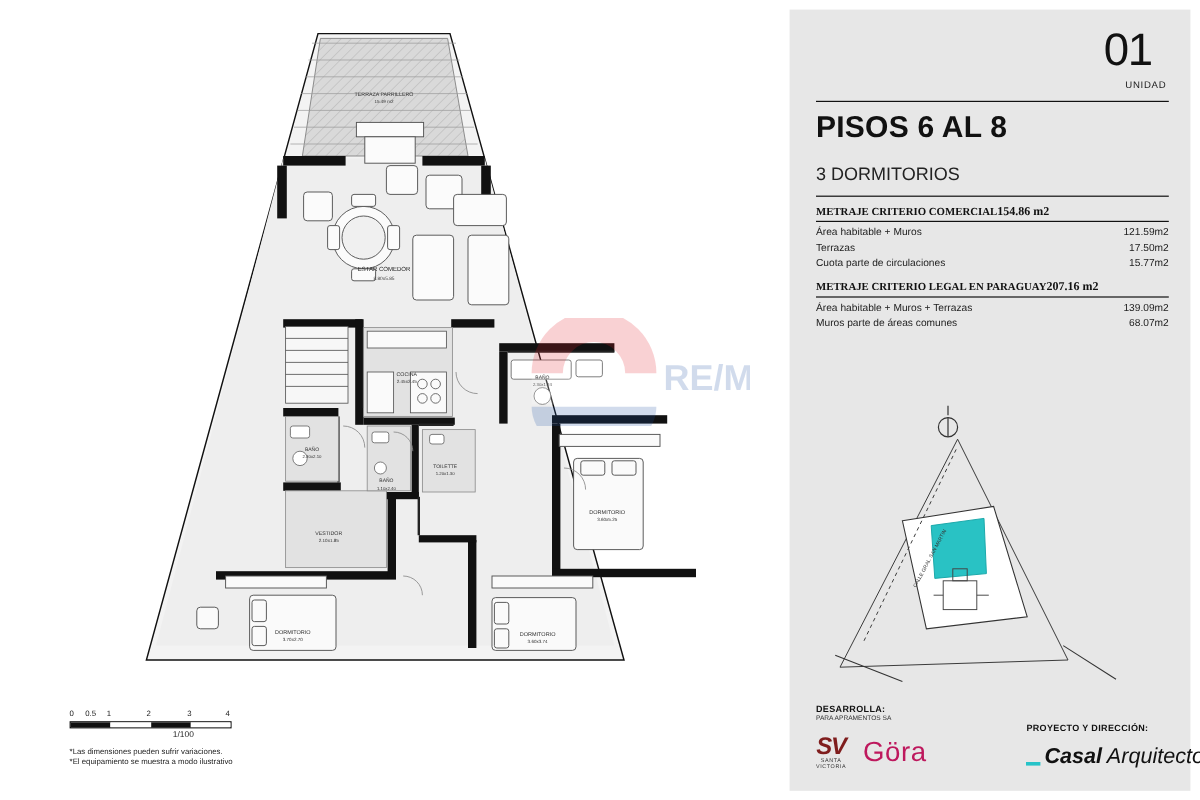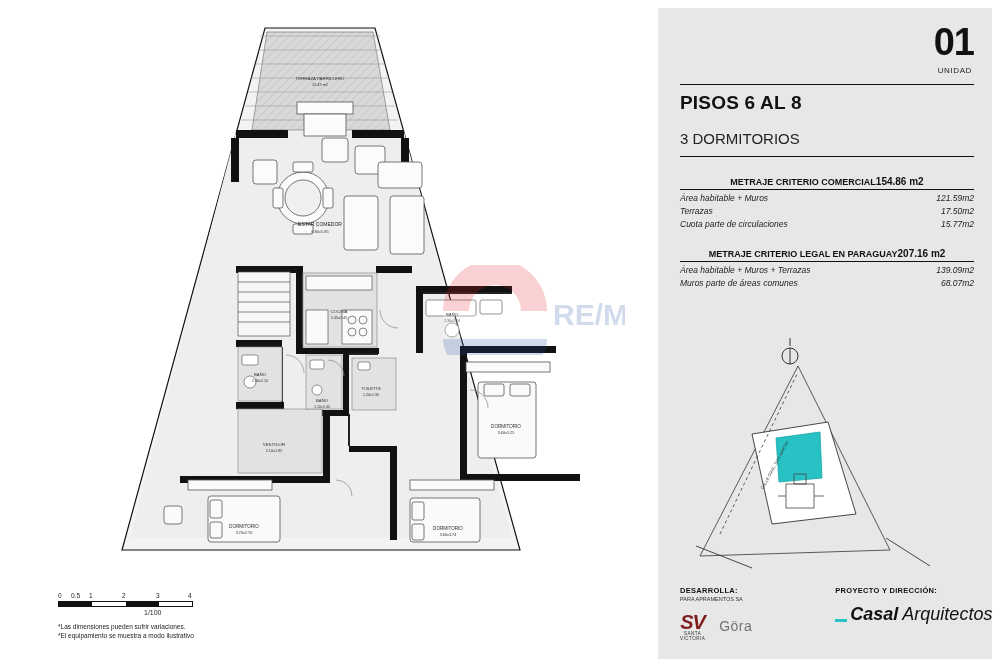--- a/index.html
+++ b/index.html
@@ -47,63 +47,64 @@
 
   
   .panel{
     position:absolute;left:658px;top:8px;width:334px;height:651px;
     background:#e7e7e7;
   }
   .panel-inner{position:absolute;left:22px;top:14px;right:18px;}
 
   .unit-block{position:relative;height:62px;}
   .unit-num{
-    position:absolute;right:0;top:0;font-size:38px;font-weight:bold;color:#111;
+    position:absolute;right:14px;top:0;font-size:38px;font-weight:normal;color:#111;
     letter-spacing:-1px;line-height:40px;
   }
   .unit-cap{
     position:absolute;right:2px;top:44px;font-size:8px;color:#222;letter-spacing:.6px;margin-left:20px;
   }
   .rule{height:1px;background:#111;width:100%;}
 
   .title-block{margin-top:7px;}
-  .p-title{font-size:19px;font-weight:bold;color:#111;letter-spacing:.2px;}
+  .p-title{font-size:25px;font-weight:bold;color:#111;letter-spacing:.2px;}
   .p-sub{font-size:15px;color:#222;margin-top:16px;}
 
   .sep{height:1px;background:#111;margin-top:9px;}
 
   .metric-head{
-    display:flex;justify-content:center;align-items:baseline;
-    margin-top:19px;
+    display:flex;justify-content:flex-start;align-items:baseline;
+    margin-top:7px;
+    font-family:Liberation Serif, serif;
   }
   .metric-head .mh-label{font-size:9px;font-weight:bold;color:#111;}
   .metric-head .mh-val{font-size:10px;font-weight:bold;color:#111;}
   .mh-underline{height:1px;background:#111;margin-top:2px;}
   .metric-row{
     display:flex;justify-content:space-between;align-items:baseline;
-    font-size:8.5px;color:#222;margin-top:3px;font-style:italic;
+    font-size:8.5px;color:#222;margin-top:3px;
   }
 
   
   .locus{
     position:absolute;left:22px;top:330px;width:290px;height:240px;
   }
 
   
   .credits{
     position:absolute;left:22px;right:18px;bottom:18px;
   }
-  .credit-cols{display:flex;gap:83px;}
+  .credit-cols{display:flex;gap:83px;align-items:flex-end;}
   .credit-col{display:flex;flex-direction:column;}
   .c-label{font-size:7.5px;font-weight:bold;color:#111;letter-spacing:.3px;}
   .c-sublabel{font-size:5.5px;color:#333;margin-top:1px;}
   .logo-row{display:flex;align-items:center;gap:14px;margin-top:9px;}
   .logo-sv{font-size:20px;font-weight:bold;color:#7f1d1d;font-style:italic;letter-spacing:-1px;}
   .logo-sv-sub{font-size:4.5px;color:#333;letter-spacing:.5px;text-align:center;margin-top:-3px;}
-  .logo-gora{font-size:14px;color:#737373;letter-spacing:.5px;}
+  .logo-gora{font-size:23px;color:#be185d;letter-spacing:.5px;}
   .logo-casal{font-size:18px;font-weight:bold;color:#111;}
   .logo-casal span.light{font-weight:normal;}
   .casal-bar{width:12px;height:3px;background:#27c3c8;margin-bottom:3px;}
 </style>
 </head>
 <body>
 
 <div class="sheet">
 
   <div class="plan-area">

